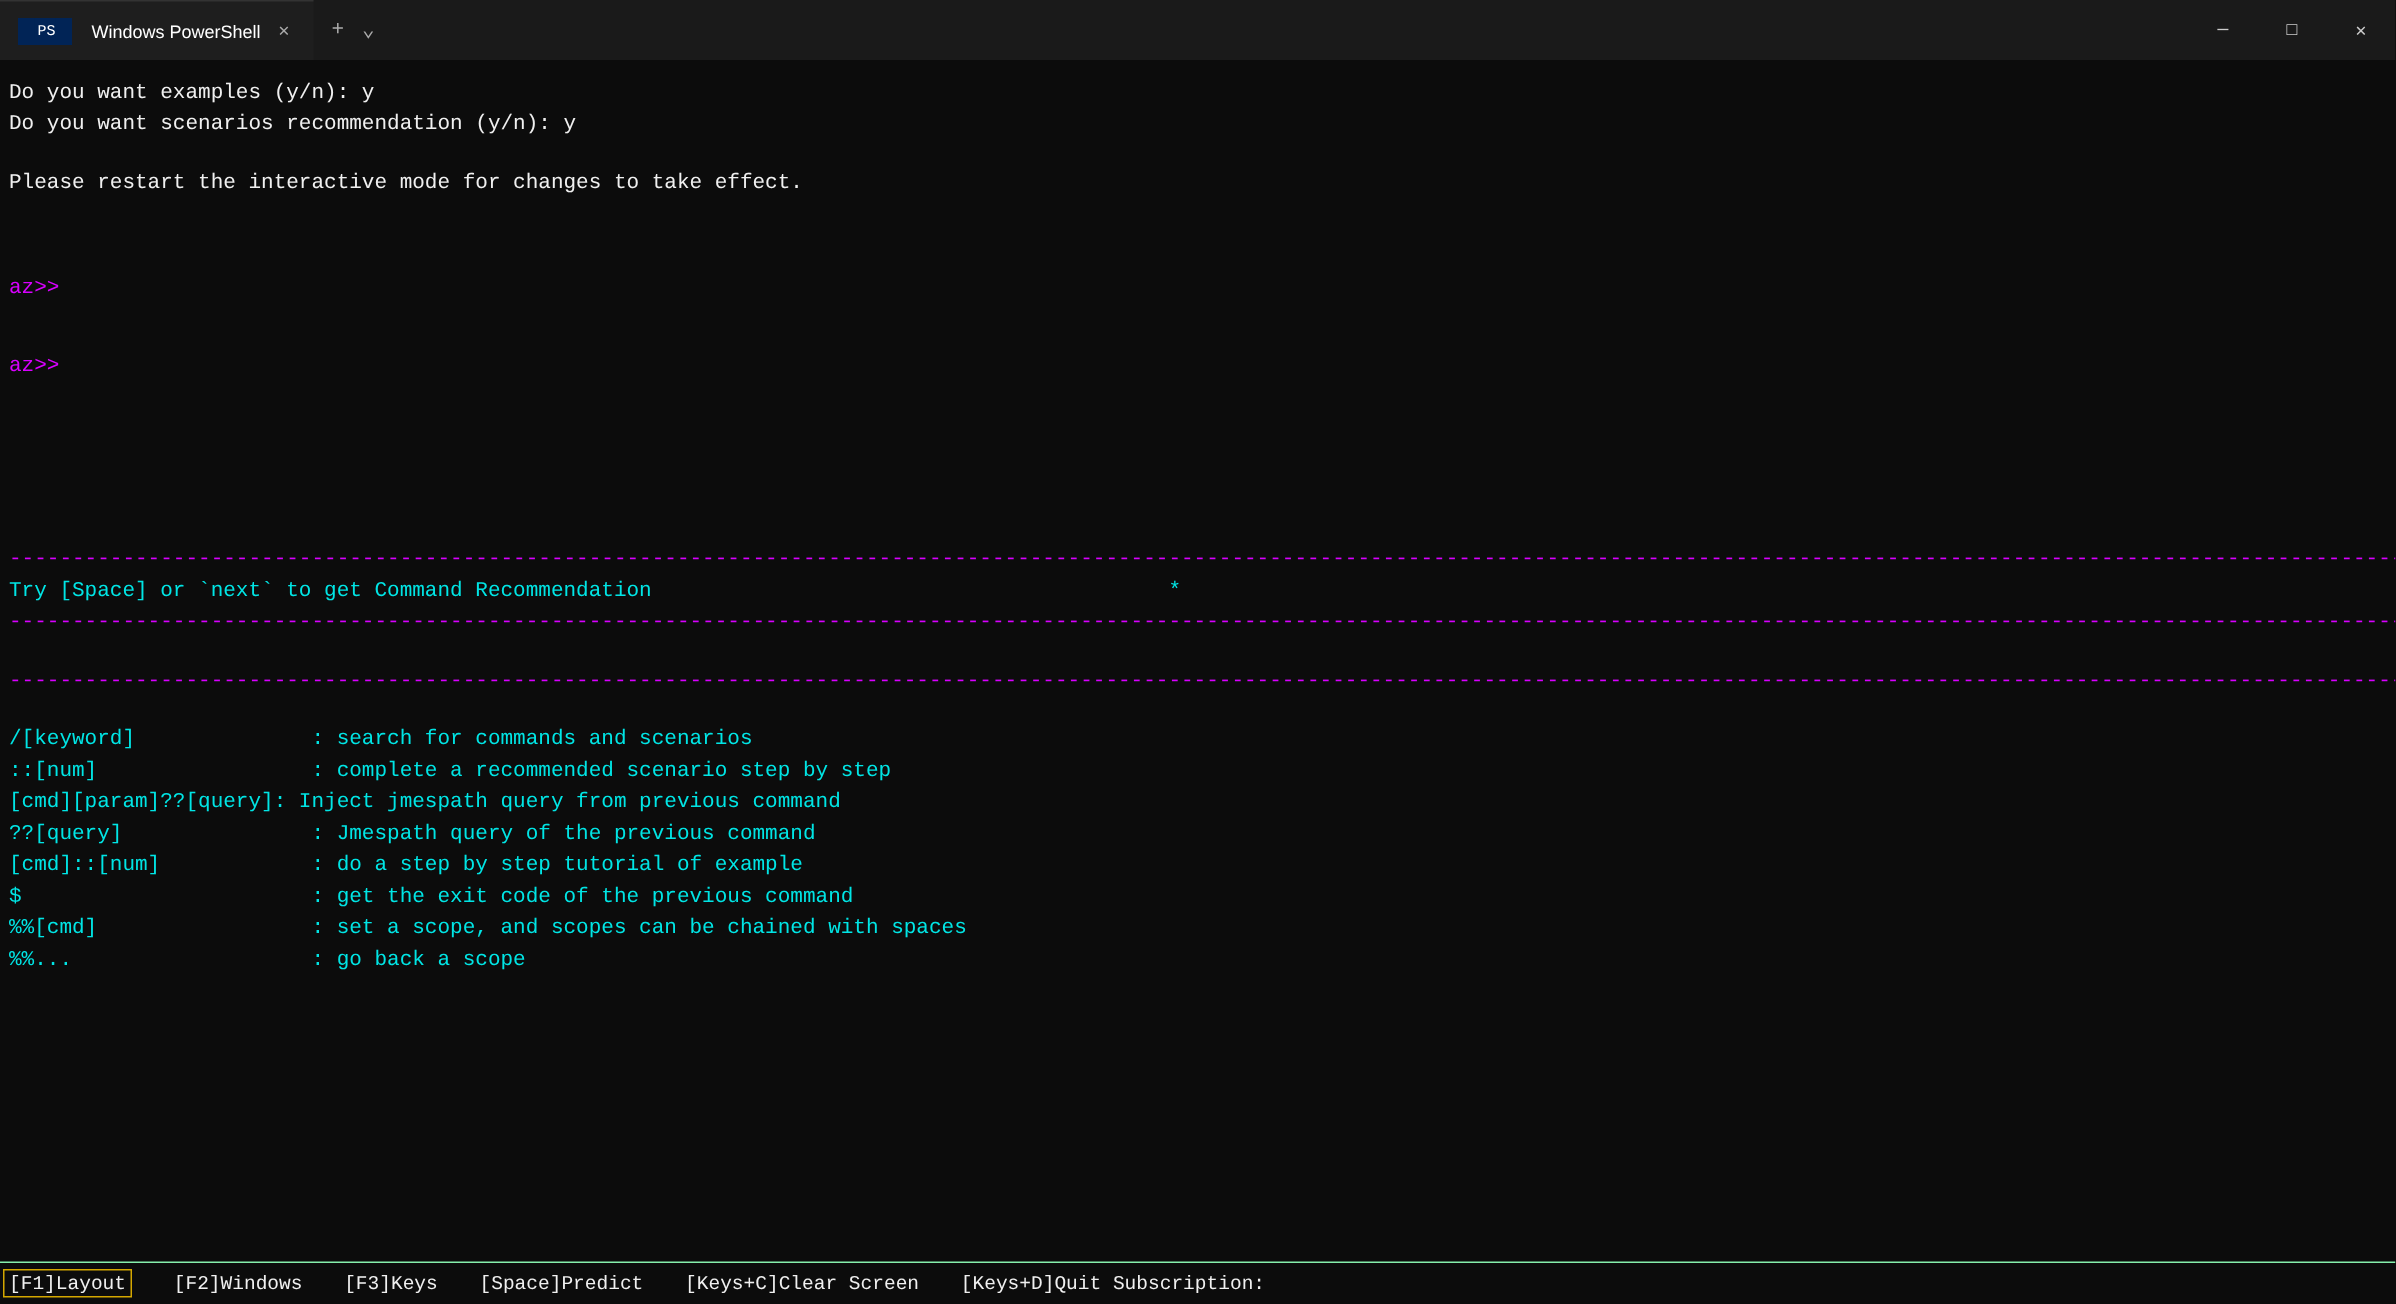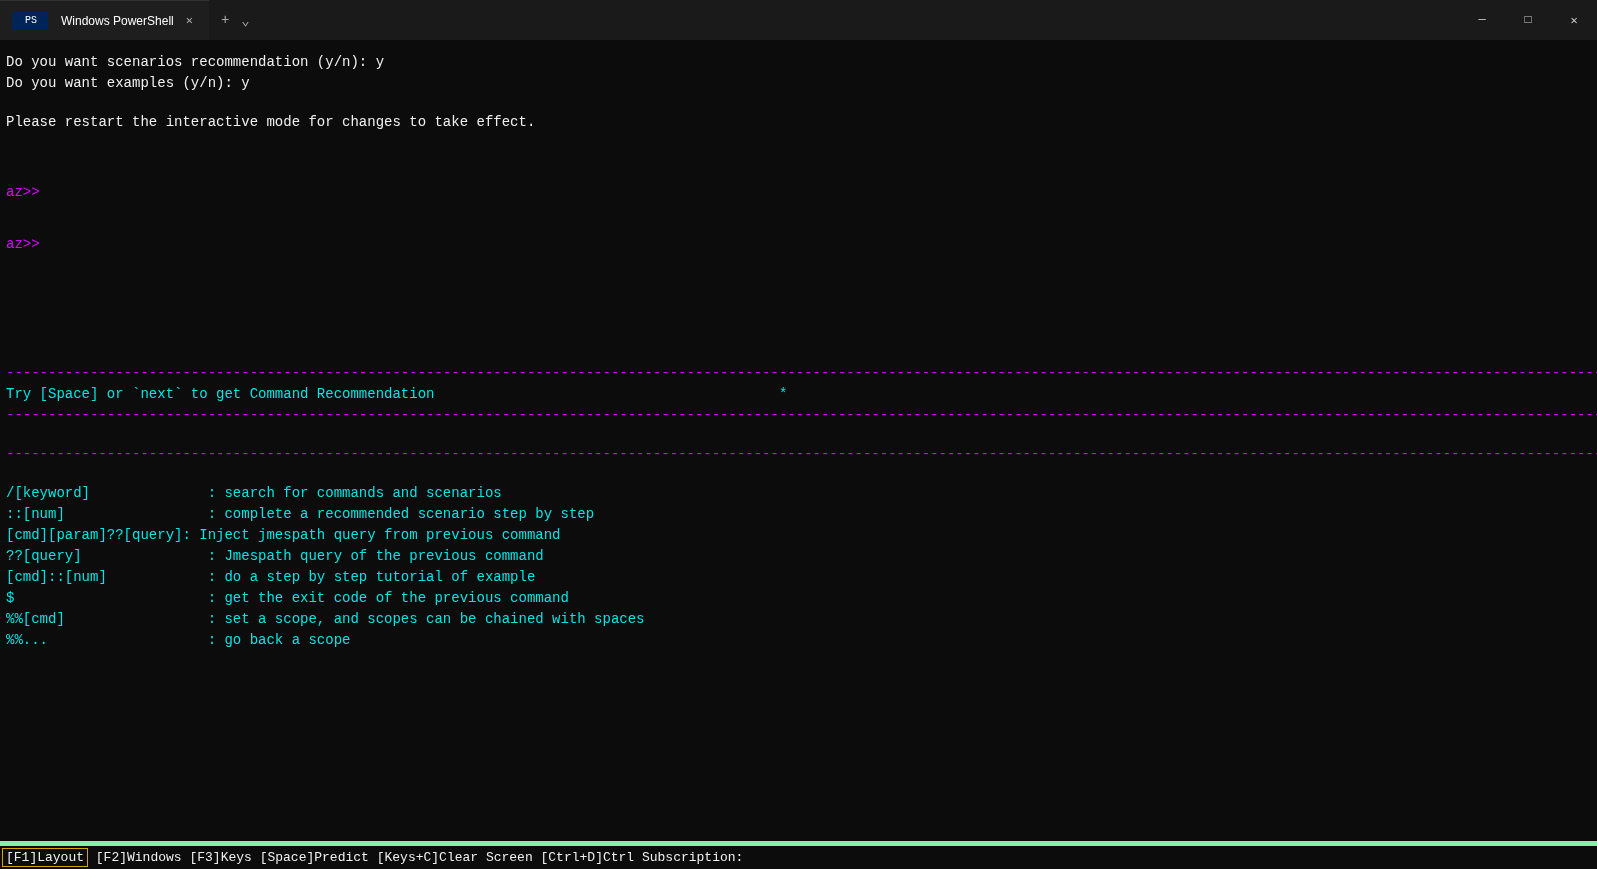--- a/index.html
+++ b/index.html
@@ -144,21 +144,22 @@
     }
 
     
     .status-bar {
       background: #0c0c0c;
       height: 28px;
       display: flex;
       align-items: center;
       padding: 0 2px;
       flex-shrink: 0;
-      border-top: 5px solid #86efac;
+      border-top: 1px solid #86efac;
+      gap: 20px;
     }
 
     .status-key {
       color: #f0f0f0;
       font-family: 'Courier New', Courier, monospace;
       font-size: 13px;
       white-space: pre;
     }
 
     .status-key.highlighted {
@@ -199,22 +200,22 @@
   </div>
   <div class="window-controls">
     <div class="win-btn">─</div>
     <div class="win-btn">□</div>
     <div class="win-btn close">✕</div>
   </div>
 </div>
 
 <div class="terminal">
   <div class="terminal-content">
+    <div class="line white">Do you want examples (y/n): y</div>
     <div class="line white">Do you want scenarios recommendation (y/n): y</div>
-    <div class="line white">Do you want examples (y/n): y</div>
     <div class="spacer"></div>
     <div class="line white">Please restart the interactive mode for changes to take effect.</div>
     <div class="spacer"></div>
     <div class="line prompt">az&gt;&gt;</div>
     <div class="line prompt">az&gt;&gt;</div>
     <div class="spacer"></div>
     <div class="spacer"></div>
     <div class="spacer"></div>
     <div class="spacer"></div>
     <div class="spacer"></div>
@@ -237,14 +238,14 @@
       </div>
   </div>
 </div>
 
 <div class="status-bar">
   <span class="status-key highlighted">[F1]Layout</span>
   <span class="status-key"> [F2]Windows</span>
   <span class="status-key"> [F3]Keys</span>
   <span class="status-key"> [Space]Predict</span>
   <span class="status-key"> [Keys+C]Clear Screen</span>
-  <span class="status-key"> [Ctrl+D]Ctrl Subscription:</span>
+  <span class="status-key"> [Keys+D]Quit Subscription:</span>
 </div>
 
 </body></html>

